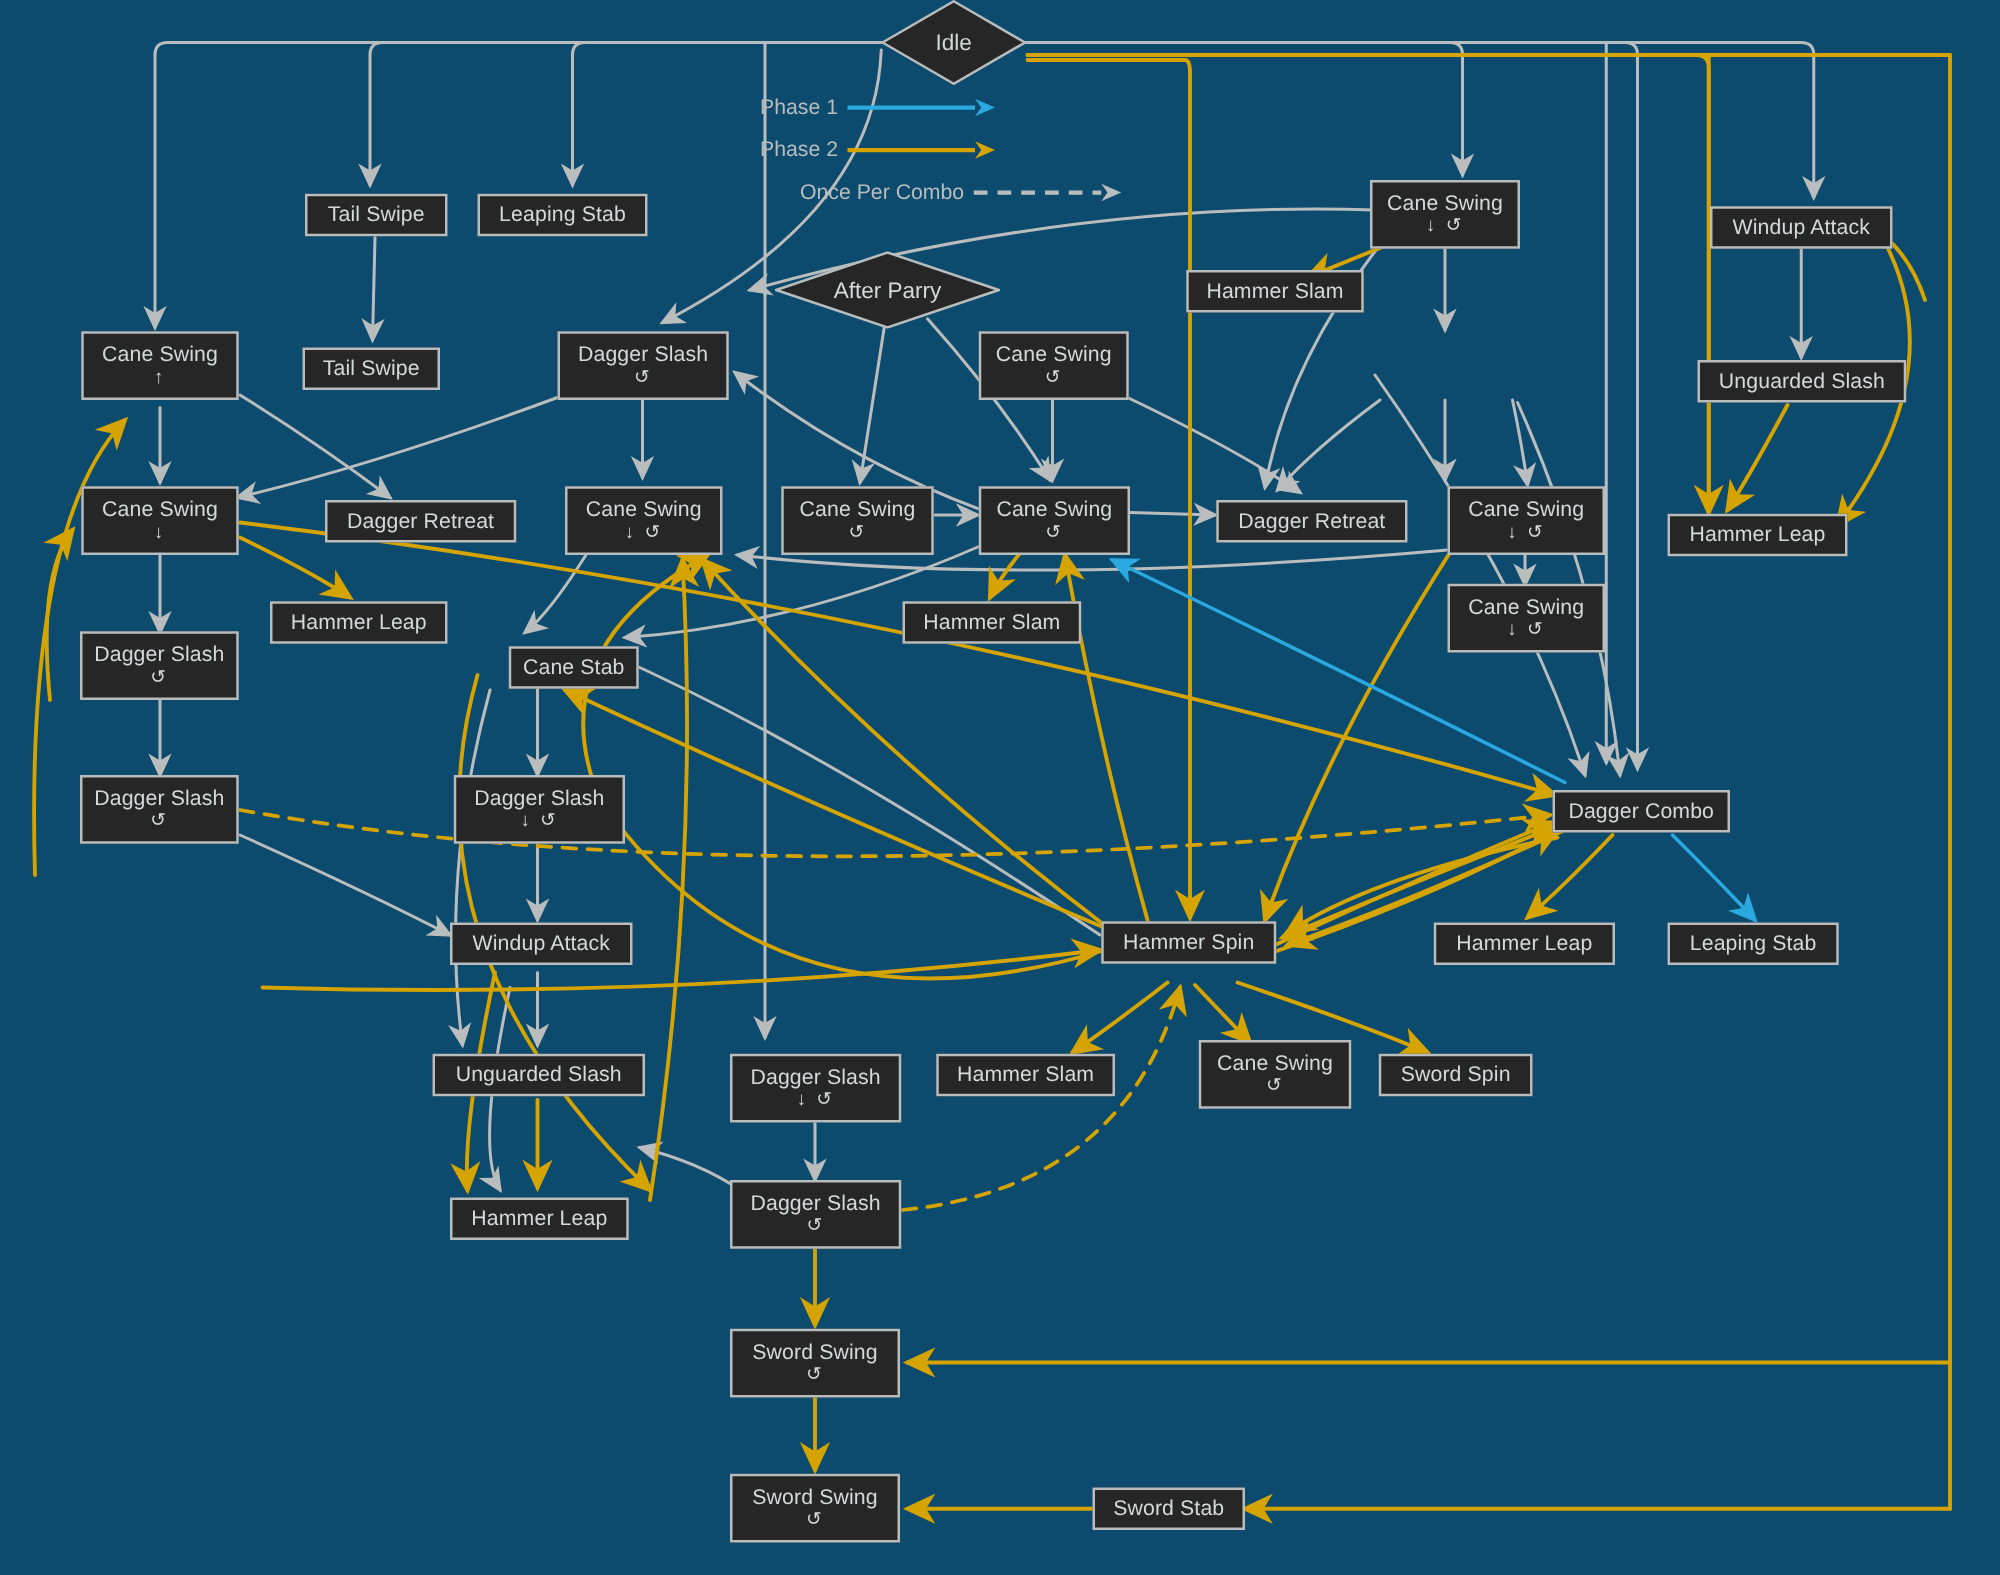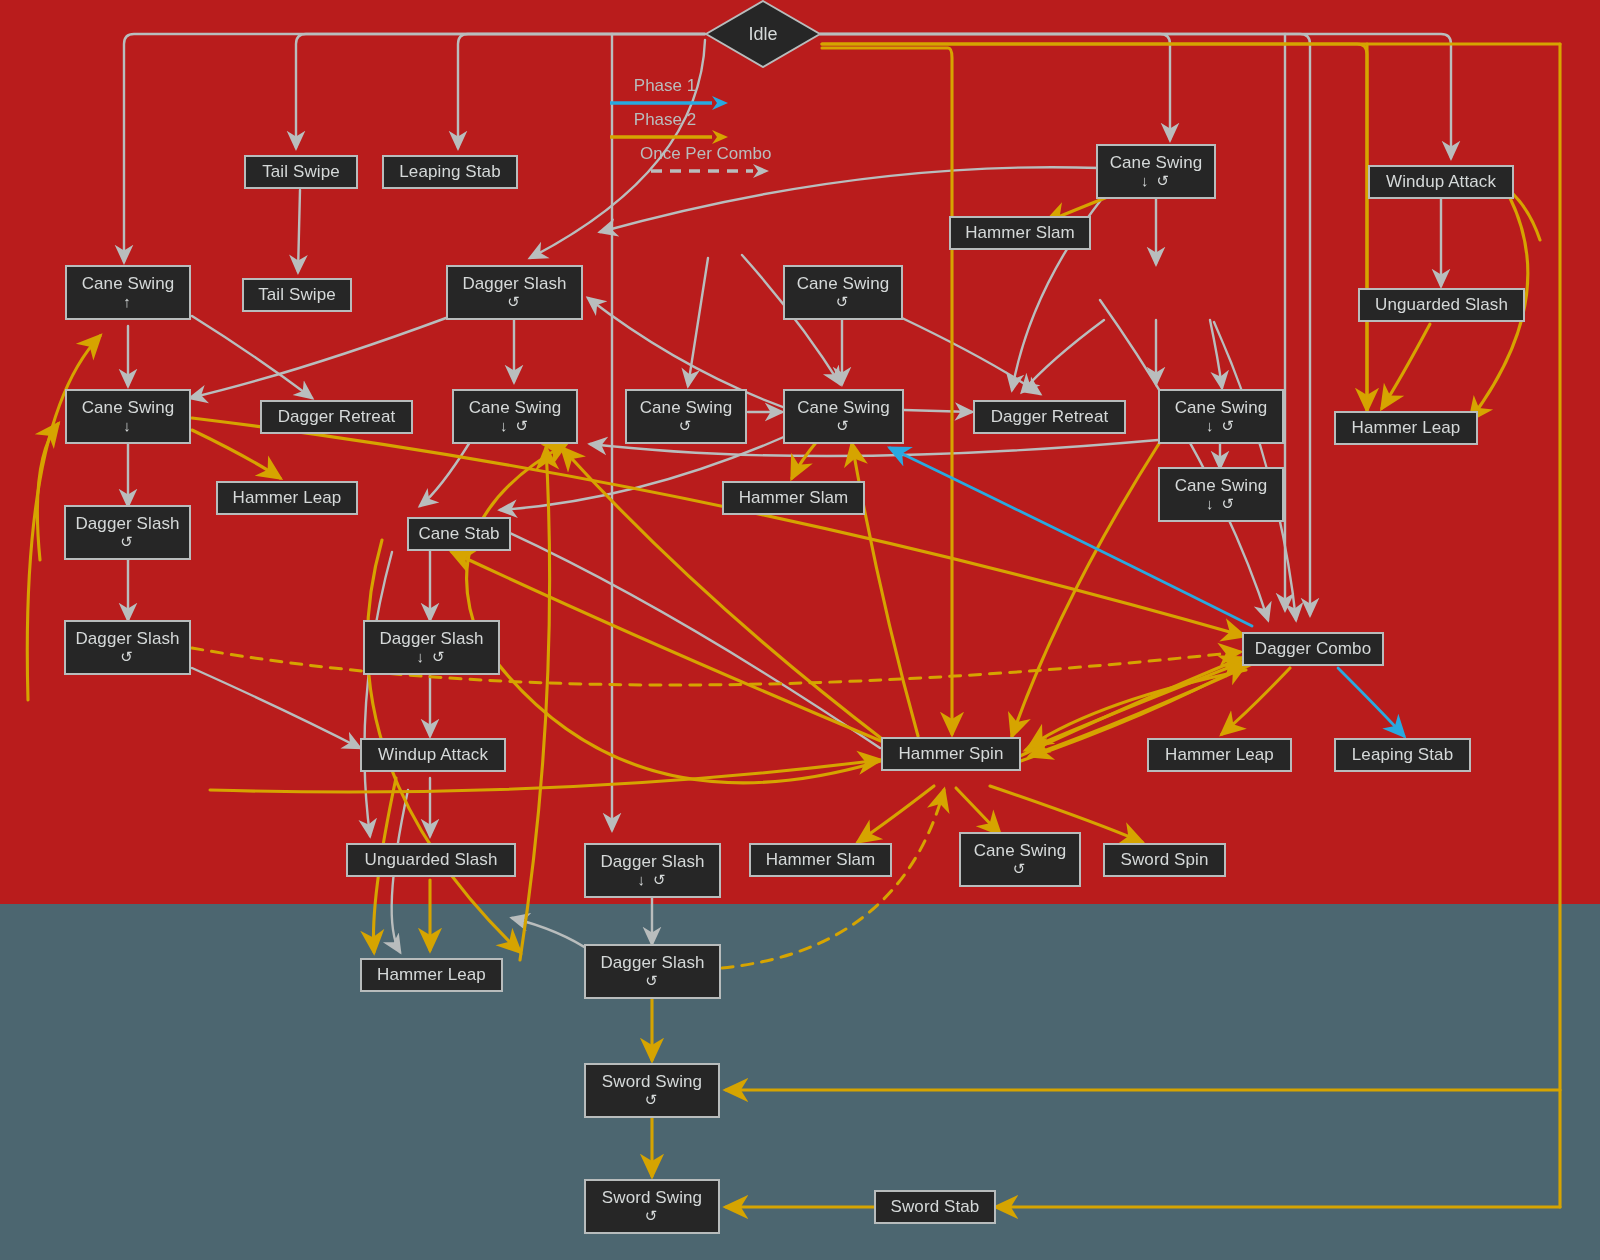--- a/index.html
+++ b/index.html
@@ -1,21 +1,21 @@
 <!DOCTYPE html>
 <html><head>
 <meta charset="utf-8">
 <title>Boss Attack State Graph</title>
 <style>
   html,body{margin:0;padding:0;background:#4c6670;}
   body{
     width:1600px;height:1260px;overflow:hidden;position:relative;
     font-family:"Liberation Sans","DejaVu Sans",sans-serif;
   }
-  #stage{position:absolute;inset:0;width:1600px;height:904px;background:#b91c1c;}
+  #stage{position:absolute;inset:0;width:1600px;height:1260px;background:#0c4a6e;}
   svg#edges{position:absolute;left:0;top:0;width:1600px;height:1260px;}
 
   .node{
     position:absolute;
     box-sizing:border-box;
     background:#262626;
     border:2px solid #b8bcbc;
     color:#d5d9d9;
     display:flex;
     flex-direction:column;
@@ -37,21 +37,21 @@
     color:#d5d9d9;font-size:18px;
   }
   .diamond .dshape{
     position:absolute;inset:0;
   }
   .diamond .dtext{position:relative;z-index:2;}
 
   .legend{position:absolute;z-index:7;}
   .legend-row{
     position:absolute;display:flex;align-items:center;
-    color:#b9bdbd;font-size:17px;white-space:nowrap;flex-direction:column;
+    color:#b9bdbd;font-size:17px;white-space:nowrap;
   }
   .legend-row .ltext{margin-right:6px;}
   .legend-row svg{display:block;}
 </style>
 </head>
 <body>
 
 <div id="stage">
 
   <svg id="edges" viewBox="0 0 1600 1260" preserveAspectRatio="none">
@@ -234,20 +234,26 @@
     </g>
   </svg>
 
   <div class="diamond" style="left:705px;top:0px;width:116px;height:68px;">
     <svg class="dshape" viewBox="0 0 116 68" preserveAspectRatio="none">
       <polygon points="58,1 115,34 58,67 1,34" fill="#262626" stroke="#b8bcbc" stroke-width="2"></polygon>
     </svg>
     <span class="dtext">Idle</span>
   </div>
 
+  <div class="diamond" style="left:620px;top:201px;width:180px;height:62px;">
+    <svg class="dshape" viewBox="0 0 180 62" preserveAspectRatio="none">
+      <polygon points="90,1 179,31 90,61 1,31" fill="#262626" stroke="#b8bcbc" stroke-width="2"></polygon>
+    </svg>
+    <span class="dtext">After Parry</span>
+  </div>
 
   <div class="legend">
     <div class="legend-row" style="left:608px;top:76px;">
       <span class="ltext">Phase 1</span>
       <svg width="120" height="14">
         <line x1="2" y1="7" x2="104" y2="7" stroke="#29a9e0" stroke-width="3.4"></line>
         <path d="M104,0 L120,7 L104,14 L109,7 Z" fill="#29a9e0"></path>
       </svg>
     </div>
     <div class="legend-row" style="left:608px;top:110px;">

